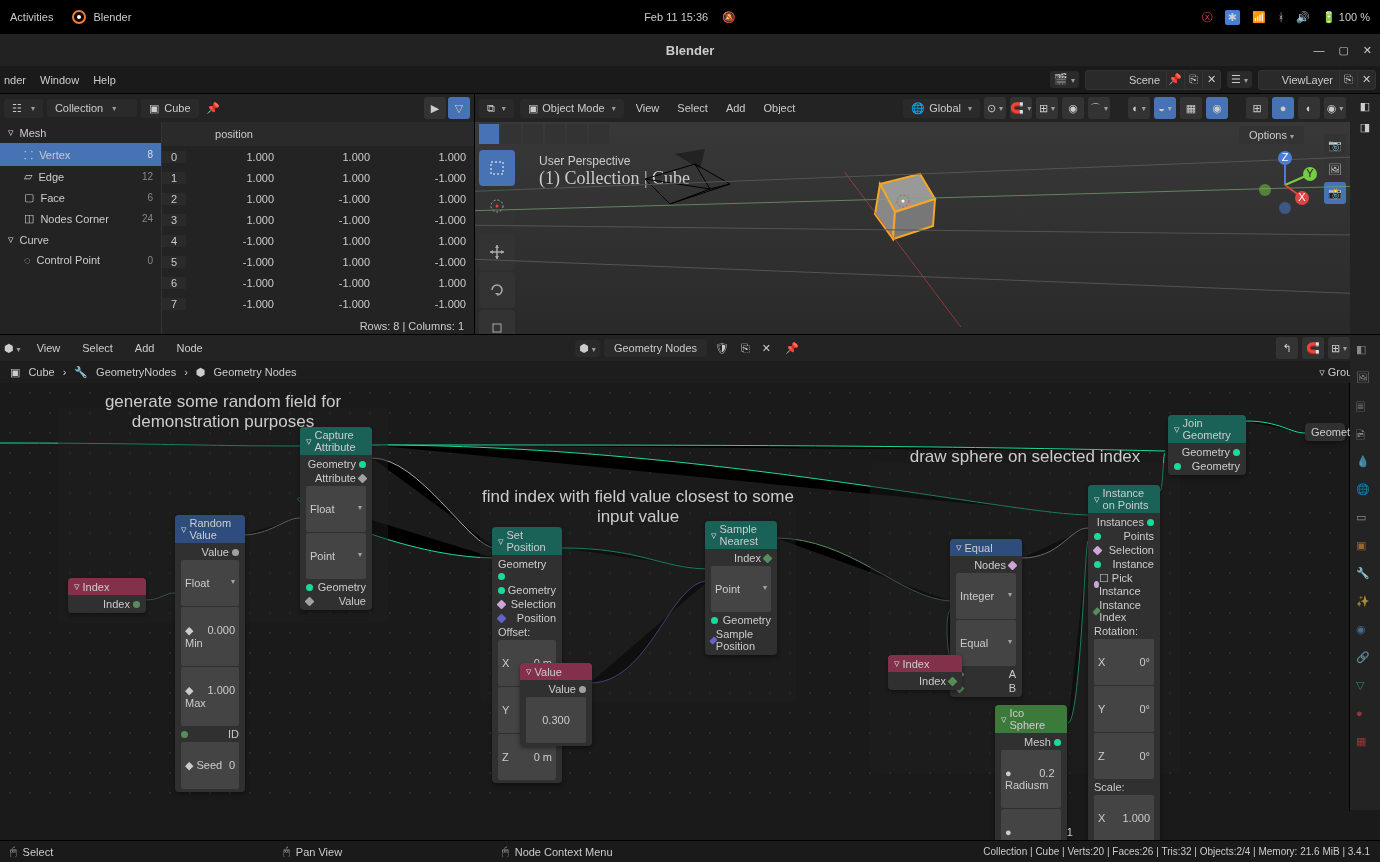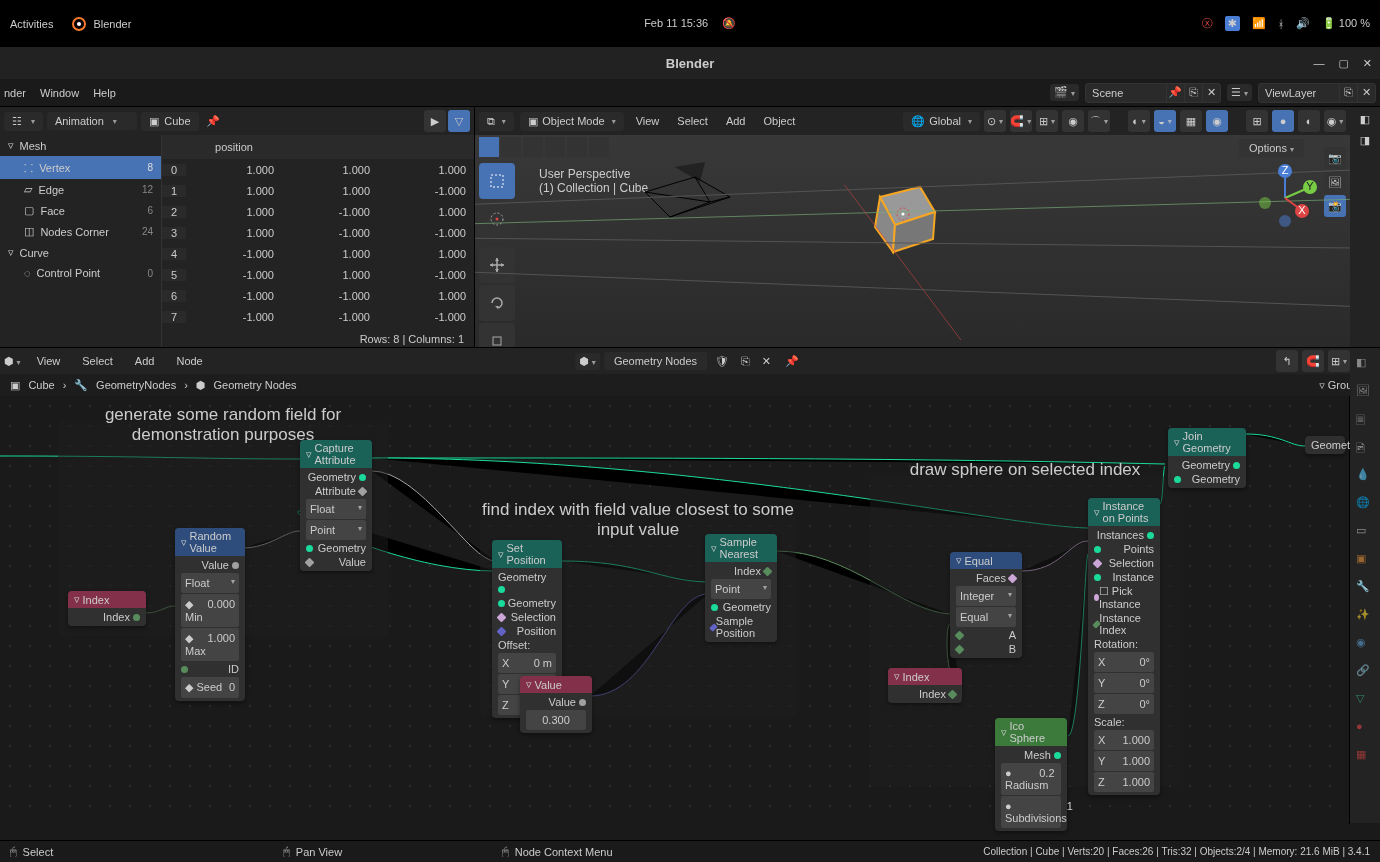--- a/index.html
+++ b/index.html
@@ -1,29 +1,29 @@
 <!DOCTYPE html>
 <html><head>
 <meta charset="utf-8">
 <style>
 * { margin: 0; padding: 0; box-sizing: border-box; font-family: sans-serif; font-size: 11px; color: #ccc; }
 body { background: #1a1a1a; width: 1380px; height: 862px; overflow: hidden; position: relative; }
-.topbar { height: 47px; background: #000; display: flex; align-items: center; padding: 12px 10px; }
+.topbar { height: 34px; background: #000; display: flex; align-items: center; padding: 12px 10px; }
 .topbar-left { display: flex; gap: 18px; align-items: center; }
 .topbar-center { position: absolute; left: 50%; transform: translateX(-50%); display: flex; gap: 14px; }
 .topbar-right { margin-left: auto; display: flex; gap: 12px; align-items: center; }
 .titlebar { height: 32px; background: #222; display: flex; align-items: center; justify-content: center; position: relative; }
 .titlebar-buttons { position: absolute; right: 8px; display: flex; gap: 14px; }
 .menubar { height: 28px; background: #1a1a1a; display: flex; align-items: center; padding: 0 4px; border-bottom: 1px solid #000; }
 .menubar-group1 { display: flex; gap: 14px; margin-right: 20px; }
 .tabs { display: flex; gap: 0; }
 .tab { padding: 6px 10px; color: #888; cursor: pointer; }
 .tab.active { background: #3a3a3a; color: #ddd; border-radius: 4px 4px 0 0; }
 .sceneboxes { margin-left: auto; display: flex; gap: 6px; align-items: center; }
-.scnbox { display: flex; align-items: center; background: #2a2a2a; border: 1px solid #333; height: 20px; border-radius: 3px; }
+.scnbox { display: flex; align-items: center; background: #2a2a2a; border: 1px solid #333; height: 20px; border-radius: 3px; text-align: right; }
 .scnbox .txt { padding: 0 6px; min-width: 80px; }
 .scnbox .btn { width: 18px; height: 18px; display: flex; align-items: center; justify-content: center; border-left: 1px solid #333; }
 .main { display: flex; height: 240px; }
 .spreadsheet { width: 475px; background: #232323; border-right: 1px solid #000; display: flex; flex-direction: column; }
 .ss-header { height: 28px; display: flex; align-items: center; gap: 4px; padding: 0 4px; background: #232323; }
 .ss-header .dd { background: #2a2a2a; padding: 3px 8px; border-radius: 3px; display: flex; align-items: center; gap: 6px; }
 .ss-body { display: flex; flex: 1; overflow: hidden; }
 .ss-tree { width: 162px; background: #232323; border-right: 1px solid #333; }
 .tree-item { padding: 4px 8px; display: flex; align-items: center; gap: 6px; }
 .tree-item.indent { padding-left: 24px; }
@@ -70,21 +70,21 @@
 .frame { position: absolute; background: rgba(30,30,30,0.5); border-radius: 4px; }
 .frame-label { position: absolute; top: -16px; width: 100%; text-align: center; font-size: 17px; }
 .node { position: absolute; background: #303030; border-radius: 4px; font-size: 9px; box-shadow: 0 2px 4px rgba(0,0,0,0.4); }
 .node-header { padding: 2px 6px; border-radius: 4px 4px 0 0; font-size: 9px; display:flex; align-items:center; gap:3px; }
 .node-header.teal { background: #1a6158; }
 .node-header.red { background: #83314a; }
 .node-header.blue { background: #2e4d7d; }
 .node-header.green { background: #3c7a3c; }
 .node-body { padding: 2px 4px; }
 .node-row { display: flex; justify-content: space-between; padding: 1px 2px; font-size: 9px; align-items: center; }
-.node-field { background: #444; margin: 1px 2px; padding: 4px 4px; border-radius: 2px; font-size: 9px; display: flex; justify-content: space-between; }
+.node-field { background: #444; margin: 1px 2px; padding: 17px 4px; border-radius: 2px; font-size: 9px; display: flex; justify-content: space-between; }
 .socket { width: 7px; height: 7px; border-radius: 50%; display: inline-block; }
 .socket.geo { background: #1adb9b; }
 .socket.float { background: #a1a1a1; }
 .socket.int { background: #598c5c; }
 .socket.bool { background: #cca6d6; }
 .socket.vec { background: #6363c7; }
 .statusbar { position: absolute; bottom: 0; left: 0; right: 0; height: 22px; background: #1a1a1a; display: flex; align-items: center; padding: 0 10px; border-top: 1px solid #000; }
 .sb-item { display: flex; align-items: center; gap: 6px; margin-right: 30px; }
 .sb-right { margin-left: auto; font-size: 10px; }
 .chev::after { content: "▾"; font-size: 8px; margin-left: 3px; opacity: 0.7; }
@@ -147,21 +147,21 @@
       <span class="btn">✕</span>
     </div>
   </div>
 </div>
 
 <div class="main">
 
   <div class="spreadsheet">
     <div class="ss-header">
       <span class="dd chev">☷</span>
-      <span class="dd chev" style="min-width:90px;">Animation</span>
+      <span class="dd chev" style="min-width:90px;">Collection</span>
       <span class="dd" style="display:flex;gap:5px;">
           <span>▣</span>
           <span>Cube</span>
         </span>
       <span style="margin-left:4px;">📌</span>
       <span style="margin-left:auto;display:flex;gap:2px;">
         <span class="vp-iconbtn">▶</span>
         <span class="vp-iconbtn active">▽</span>
       </span>
     </div>
@@ -330,21 +330,21 @@
           </svg>
         </div>
       <div class="tool-btn">
           <svg width="18" height="18" viewBox="0 0 18 18">
             <rect x="5" y="5" width="8" height="8" fill="none" stroke="#aaa"></rect>
           </svg>
         </div>
     </div>
     <div class="vp-overlay">
       <div style="font-size:12px;">User Perspective</div>
-      <div style="font-size:12px;">(1) Collection | Cube</div>
+      <div style="font-size:18px;font-family:Liberation Serif, serif;">(1) Collection | Cube</div>
     </div>
     <div class="vp-sideicons">
       <span class="side-btn">📷</span>
       <span class="side-btn">🖼</span>
       <span class="side-btn active">📸</span>
     </div>
 
     <svg class="camera-wire" viewBox="0 0 120 80">
         <polygon points="40,10 70,5 65,25" fill="#222"></polygon>
         <polygon points="10,35 60,20 95,40 35,60" fill="none" stroke="#000"></polygon>
@@ -621,21 +621,21 @@
     </div>
 
     <div class="node" style="left:950px;top:156px;width:72px;">
       <div class="node-header blue">
           <span>▿</span>
           <span>Equal</span>
         </div>
       <div class="node-body">
         <div class="node-row">
             <span></span>
-            <span><span>Faces</span> <span class="socket bool" style="transform:rotate(45deg);border-radius:1px;"></span></span>
+            <span><span>Nodes</span> <span class="socket bool" style="transform:rotate(45deg);border-radius:1px;"></span></span>
           </div>
         <div class="node-field chev">
             <span>Integer</span>
           </div>
         <div class="node-field chev">
             <span>Equal</span>
           </div>
         <div class="node-row">
             <span class="socket int" style="transform:rotate(45deg);border-radius:1px;"></span>
             <span>A</span>

